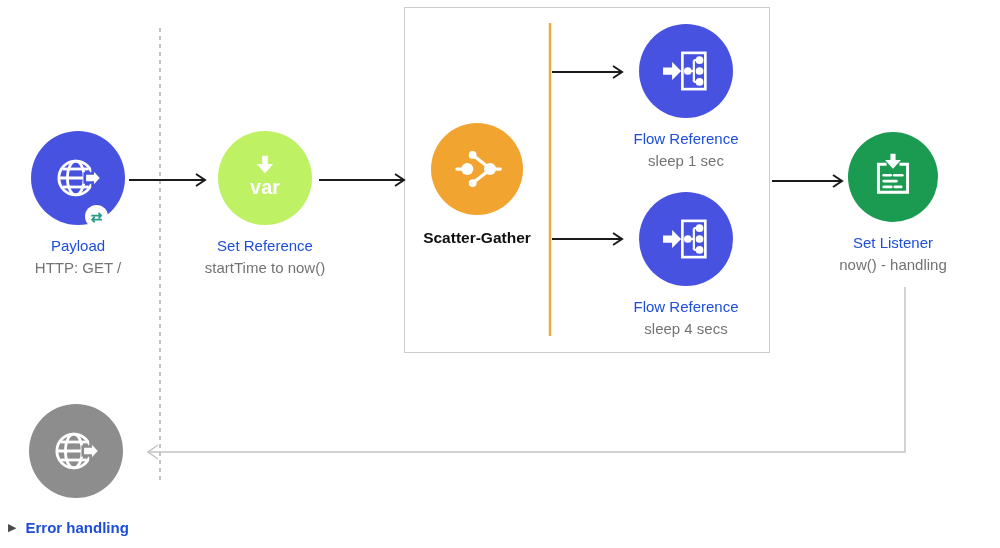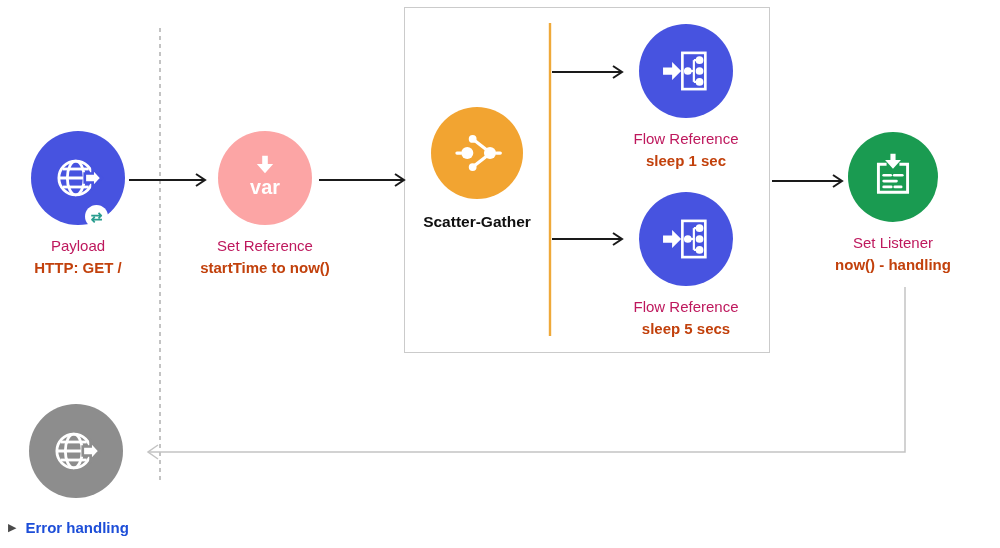--- a/index.html
+++ b/index.html
@@ -61,28 +61,28 @@
     font-size: 14px;
     font-weight: bold;
     color: #2a9d8f;
     line-height: 1;
   }
 
   .node-title {
     margin-top: 10px;
     font-size: 15px;
     line-height: 21px;
-    color: #be185d;
+    color: #1d4ed8;
     white-space: nowrap;
   }
   .node-subtitle {
     font-size: 15px;
     line-height: 23px;
-    font-weight: bold;
-    color: #c2410c;
+    font-weight: normal;
+    color: #737373;
     white-space: nowrap;
   }
   .node-label-strong {
     margin-top: 12px;
     font-size: 15.5px;
     line-height: 22px;
     font-weight: bold;
     color: #0f0f0f;
     white-space: nowrap;
   }
@@ -163,31 +163,31 @@
       </svg>
       <div class="badge">
         <span>⇄</span>
       </div>
     </div>
     <div class="node-title">Payload</div>
     <div class="node-subtitle">HTTP: GET /</div>
   </div>
 
   <div class="node" style="left:175px; top:131px;">
-    <div class="circle c94" style="background: #fca5a5;">
+    <div class="circle c94" style="background: #bef264;">
       <svg width="56" height="56" viewBox="0 0 48 48">
         <polygon points="21.6,5 26.4,5 26.4,12 31,12 24,20 17,12 21.6,12" fill="#ffffff"></polygon>
         <text x="24" y="38" text-anchor="middle" font-family="Liberation Sans, sans-serif" font-size="17" font-weight="bold" fill="#ffffff">var</text>
       </svg>
     </div>
     <div class="node-title">Set Reference</div>
     <div class="node-subtitle">startTime to now()</div>
   </div>
 
-  <div class="node" style="left:387px; top:107px;text-align:center;">
+  <div class="node" style="left:387px; top:123px;text-align:center;">
     <div class="circle c92" style="background: rgb(242, 164, 49);">
       <svg width="52" height="52" viewBox="0 0 48 48">
         <g stroke="#ffffff" stroke-width="3" stroke-linecap="round">
           <line x1="20" y1="11" x2="34" y2="22"></line>
           <line x1="20" y1="37" x2="34" y2="26"></line>
           <line x1="5.5" y1="24" x2="9" y2="24"></line>
           <line x1="42" y1="24" x2="45.5" y2="24"></line>
         </g>
         <circle cx="20" cy="11" r="3.6" fill="#ffffff"></circle>
         <circle cx="20" cy="37" r="3.6" fill="#ffffff"></circle>
@@ -230,21 +230,21 @@
           <line x1="30.5" y1="15" x2="30.5" y2="33"></line>
           <line x1="30.5" y1="15" x2="33.5" y2="15"></line>
           <line x1="30.5" y1="33" x2="33.5" y2="33"></line>
           <circle cx="35.2" cy="15" r="2.3"></circle>
           <circle cx="35.2" cy="24" r="2.3"></circle>
           <circle cx="35.2" cy="33" r="2.3"></circle>
         </g>
       </svg>
     </div>
     <div class="node-title">Flow Reference</div>
-    <div class="node-subtitle">sleep 5 secs</div>
+    <div class="node-subtitle">sleep 4 secs</div>
   </div>
 
   <div class="node" style="left:803px; top:132px;">
     <div class="circle c90" style="background: rgb(26, 155, 81);">
       <svg width="56" height="56" viewBox="0 0 48 48">
         <path d="M 18.5 13 H 11.5 V 37 H 36.5 V 13 H 29.5" fill="none" stroke="#ffffff" stroke-width="2.5"></path>
         <polygon points="21.8,4 26.2,4 26.2,9.5 30.8,9.5 24,17 17.2,9.5 21.8,9.5" fill="#ffffff"></polygon>
         <g stroke="#ffffff" stroke-width="2.3" stroke-linecap="round">
           <line x1="16" y1="22.5" x2="22" y2="22.5"></line>
           <line x1="25" y1="22.5" x2="32" y2="22.5"></line>

